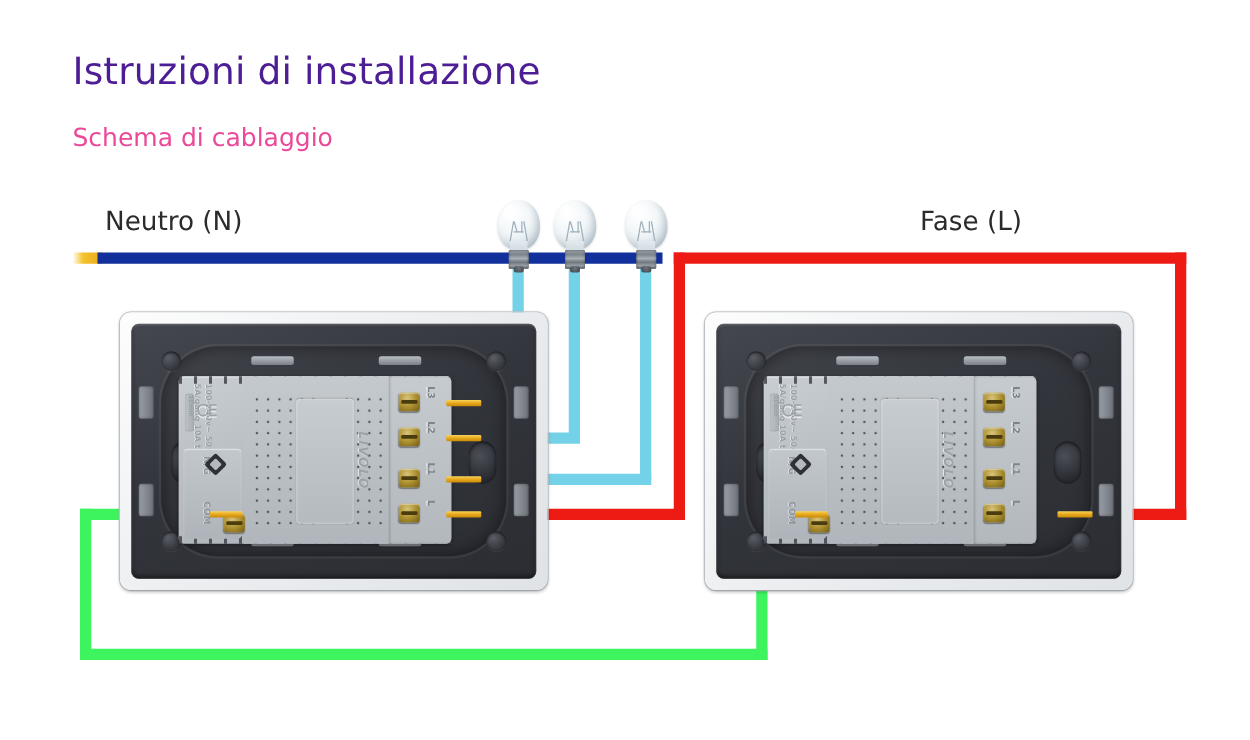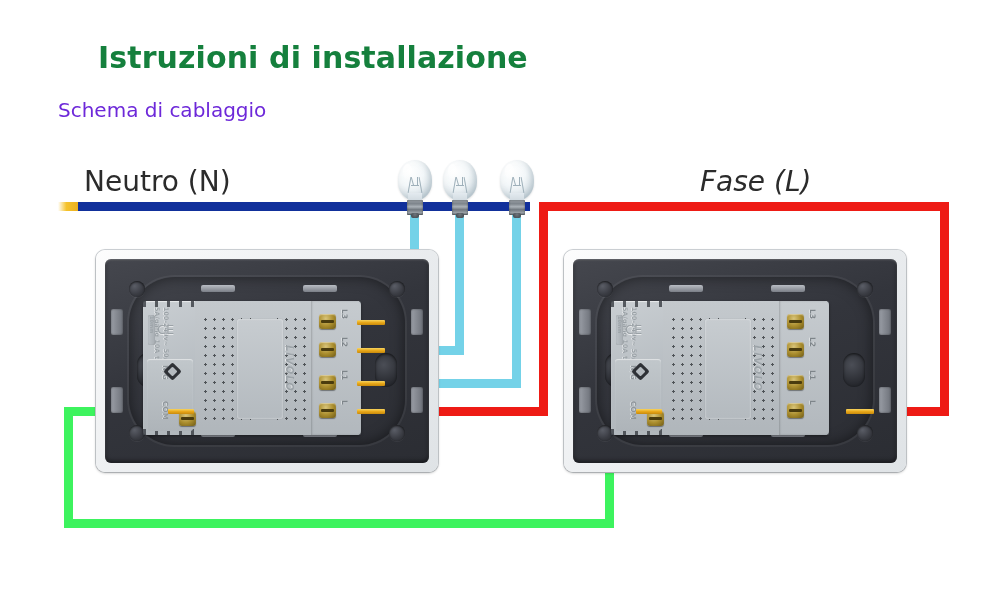--- a/index.html
+++ b/index.html
@@ -7,32 +7,32 @@
     width:1000px;height:592px;
     background:#ffffff;
     font-family:"DejaVu Sans","Liberation Sans",sans-serif;
     overflow:hidden;position:relative;
   }
   #stage{position:absolute;left:0;top:0;width:1000px;height:592px;}
 
   
   .title{
     position:absolute;left:58px;top:40px;
-    font-size:30px;font-weight:700;letter-spacing:.1px;
-    color:#15803d;white-space:nowrap;margin-left:40px;
+    font-size:30px;font-weight:400;letter-spacing:.1px;
+    color:#4c1d95;white-space:nowrap;
   }
   .subtitle{
     position:absolute;left:58px;top:98px;
-    font-size:20px;font-weight:400;color:#6d28d9;white-space:nowrap;
+    font-size:20px;font-weight:400;color:#ec4899;white-space:nowrap;
   }
   .lbl{
-    position:absolute;font-size:28px;font-weight:400;color:#2b2b2b;white-space:nowrap;
+    position:absolute;font-size:21px;font-weight:400;color:#2b2b2b;white-space:nowrap;
   }
   .lbl-neutro{left:84px;top:165px;}
-  .lbl-fase{left:700px;top:165px;font-style:italic;}
+  .lbl-fase{left:736px;top:165px;}
   .lbl-dev{left:215px;top:535px;}
 
   
   .w{position:absolute;}
   .wire-blue{background:#11309B;}
   .wire-red{background:#EE1B15;}
   .wire-green{background:#3DF35E;}
   .wire-cyan{background:#74D2E8;}
   .wire-gold{background:linear-gradient(90deg,#ffffff 0%,#f5c32c 35%,#e8a91c 100%);}
   .pig{background:linear-gradient(180deg,#f7d45f 0%,#e8a81a 50%,#c98a0c 100%);}

